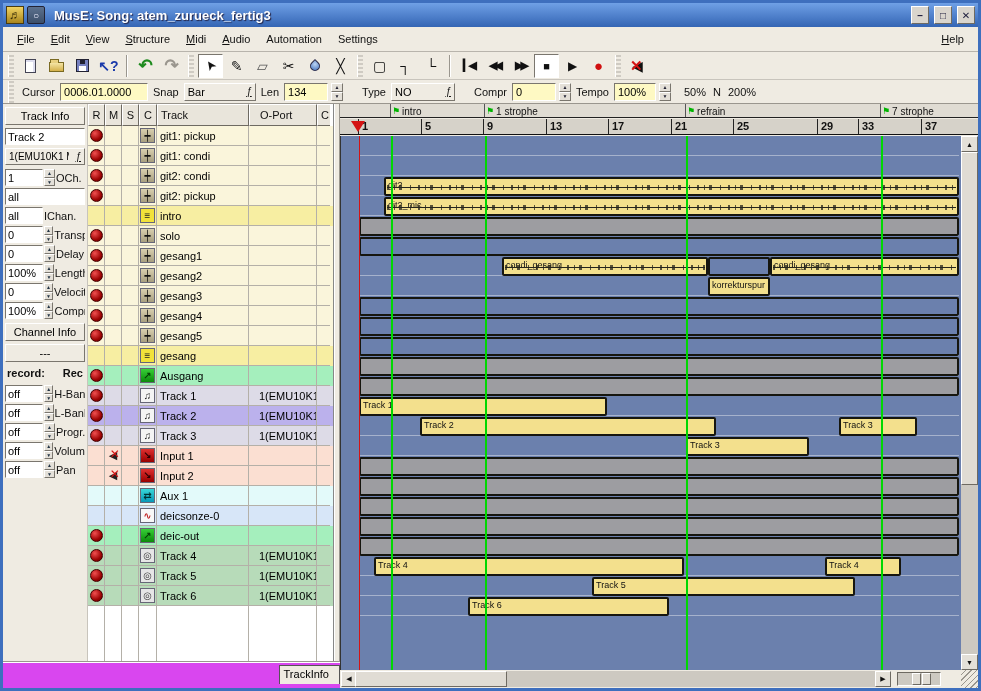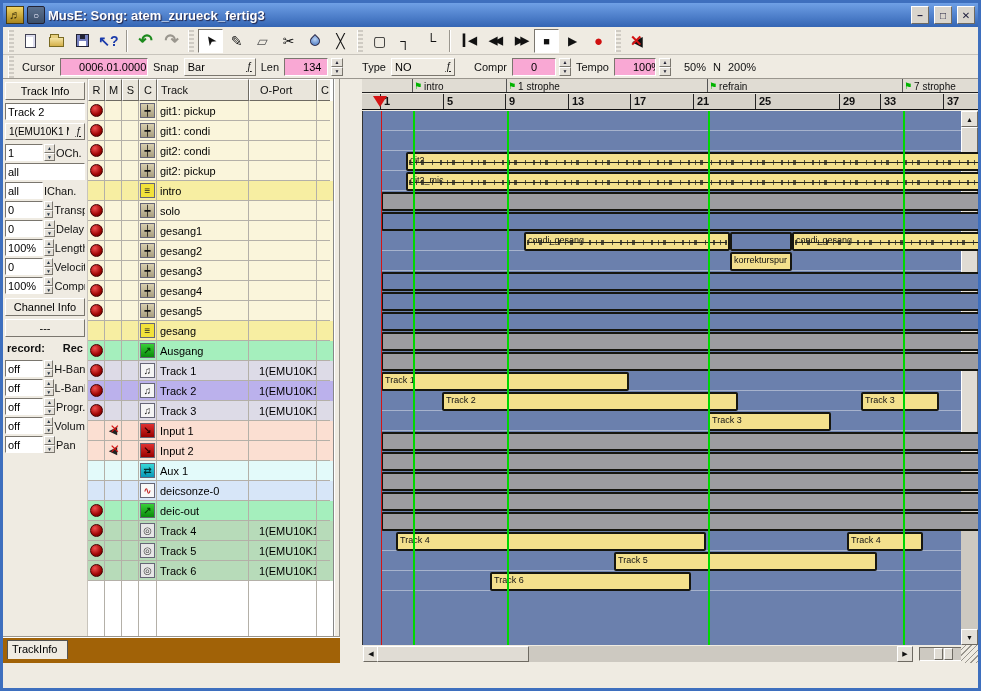--- a/index.html
+++ b/index.html
@@ -3,21 +3,21 @@
 <meta charset="utf-8">
 <style>
 * { box-sizing: border-box; margin: 0; padding: 0; }
 body { font-family: "Liberation Sans", "DejaVu Sans", sans-serif; font-size: 11px; background:#555; }
 #win { position: relative; width: 981px; height: 691px; background:#EFEBE2; border:3px solid #3E6FBE; overflow:hidden; }
 
 
 #titlebar { height:24px; background:linear-gradient(#6FA0E6,#3465B4); display:flex; align-items:center; padding:0 3px; gap:3px; }
 .appicon { width:18px; height:18px; background:linear-gradient(#F2D462,#A8851E); border:1px solid #4a3c10; color:#3a2e08; font-size:12px; display:flex; align-items:center; justify-content:center; }
 .pinicon { width:18px; height:18px; background:linear-gradient(#5c718e,#3c4f6a); border:1px solid #223; color:#eef; font-size:10px; display:flex; align-items:center; justify-content:center; border-radius:2px; }
-#title-text { color:#fff; font-weight:bold; font-size:13px; margin-left:0; flex:1; text-shadow:1px 1px 1px #224; }
+#title-text { color:#fff; font-weight:bold; font-size:13px; margin-left:6px; flex:1; text-shadow:1px 1px 1px #224; }
 .winbtn { width:18px; height:18px; background:#D9D5CD; border:1px solid; border-color:#fff #6e6a62 #6e6a62 #fff; color:#1a1a3a; font-size:10px; font-weight:bold; display:flex; align-items:center; justify-content:center; margin-left:2px; }
 
 
 #menubar { height:25px; background:#EFEBE2; border-bottom:1px solid #b8b4ac; display:flex; align-items:center; padding:0 6px; }
 .menu-item { padding:3px 8px; display:inline-block; color:#111; }
 .accel::first-letter { text-decoration: underline; }
 #menu-help { margin-left:auto; }
 
 
 #toolbar1 { height:28px; background:#EFEBE2; border-bottom:1px solid #c8c4bc; display:flex; align-items:center; padding:0 2px; gap:1px; }
@@ -38,28 +38,28 @@
 .g-tight { letter-spacing:-3px; font-size:11px; font-weight:bold; }
 .g-whats { color:#1a3aaa; font-weight:bold; }
 .sh-page { width:11px; height:14px; background:#fff; border:1px solid #445; box-shadow:inset -2px 2px 0 #dde; }
 .sh-folder { width:15px; height:10px; background:linear-gradient(#f4e4a4,#d4b04a); border:1px solid #7a6a22; position:relative; margin-top:3px; }
 .sh-folder::before { content:""; position:absolute; top:-4px; left:0; width:7px; height:3px; background:#e8d080; border:1px solid #7a6a22; border-bottom:none; }
 .sh-floppy { width:13px; height:13px; background:#7781c0; border:1px solid #223; position:relative; }
 .sh-floppy::before { content:""; position:absolute; bottom:0; left:2px; width:7px; height:5px; background:#fff; }
 .sh-floppy::after { content:""; position:absolute; top:0; left:3px; width:5px; height:4px; background:#223; }
 .sh-drop { width:10px; height:10px; background:radial-gradient(circle at 35% 35%, #bcd4f4, #3a6ab8); border-radius:0 50% 50% 50%; transform:rotate(45deg); border:1px solid #224; }
 .t2label { color:#111; padding:0 2px;text-align:right; }
-.t2field { background:#f9a8d4; border:1px solid; border-color:#7a766e #fff #fff #7a766e; height:18px; display:flex; align-items:center; padding:0 18px; overflow:hidden; white-space:nowrap; }
+.t2field { background:#fef9c3; border:1px solid; border-color:#7a766e #fff #fff #7a766e; height:18px; display:flex; align-items:center; padding:0 3px; overflow:hidden; white-space:nowrap; }
 .t2combo { background:#EFEBE2; border:1px solid; border-color:#fff #7a766e #7a766e #fff; height:18px; display:flex; align-items:center; padding:0 3px; gap:6px; }
 .fnglyph { font-style:italic; text-decoration:underline; font-size:10px; color:#111; }
 .spincol { display:inline-flex; flex-direction:column; width:12px; height:18px; }
 .spincol span { flex:1; background:#E4E0D8; border:1px solid; border-color:#fff #7a766e #7a766e #fff; font-size:5px; line-height:7px; text-align:center; color:#223; }
 
 
-#main { display:flex; height:584px;gap:22px; }
+#main { display:flex; height:584px; }
 #leftcol { width:337px; display:flex; flex-direction:column; }
 #leftrow { display:flex; height:557px; }
 #trackinfo { width:85px; background:#EFEBE2; padding:3px 2px 0 2px; display:flex; flex-direction:column; gap:3px; border-right:1px solid #c8c4bc; }
 .tibtn { height:18px; background:#EFEBE2; border:1px solid; border-color:#fff #7a766e #7a766e #fff; display:flex; align-items:center; justify-content:center; }
 .tifield { height:17px; background:#fff; border:1px solid; border-color:#7a766e #fff #fff #7a766e; padding:0 2px; display:flex; align-items:center; overflow:hidden; white-space:nowrap; }
 .tirow { display:flex; align-items:center; gap:1px; height:19px; }
 .tirow .tifield { width:38px; flex:none; }
 .tirow .wide { flex:1; }
 .tilabel { color:#111; white-space:nowrap; overflow:hidden; }
 .sarr { display:inline-flex; flex-direction:column; width:11px; height:17px; }
@@ -89,21 +89,21 @@
 .i-input{background:linear-gradient(#e03030,#980000); color:#2a0000;}
 .i-aux{background:linear-gradient(#39d8d8,#0898b8); color:#033;}
 .i-synth{background:#f8f8f8; color:#c02020;}
 .i-drum{background:#e6e6e6; color:#444;}
 .mspk { position:relative; color:#222; font-size:11px; }
 .mspk .x { position:absolute; left:1px; top:-2px; color:#D41414; font-weight:bold; font-size:12px; }
 #tl-filler { display:flex; height:55px; background:#fff; }
 #tl-filler .tcell { border-bottom:none; height:100%; background:#fff; }
 
 
-#statusbar { height:27px; background:#a16207; border-top:1px solid #9a968e; box-shadow:inset 0 1px 0 #fff; padding:3px 0 0 4px; }
+#statusbar { height:27px; background:#d946ef; border-top:1px solid #9a968e; box-shadow:inset 0 1px 0 #fff; padding:3px 0 0 4px;text-align:right; }
 #status-tab { display:inline-block; border:1px solid #555; border-bottom:none; padding:2px 10px 4px 4px; background:#EFEBE2; }
 
 
 #splitter { width:6px; background:#EFEBE2; border-left:1px solid #fff; border-right:1px solid #9a968e; }
 #arranger { position:relative; width:638px; height:584px; background:#EFEBE2; }
 #markerlane { position:absolute; left:0; top:0; width:638px; height:14px; background:#E0DCD3; border-bottom:1px solid #222; overflow:hidden; }
 .mflag { position:absolute; top:0; height:14px; display:flex; align-items:center; font-size:10px; color:#111; border-left:1px solid #555; padding-left:1px; white-space:nowrap; }
 .mflag .fl { color:#00B400; font-size:9px; margin-right:2px; }
 #ruler { position:absolute; left:0; top:15px; width:638px; height:16px; background:#D6D2C9; border-bottom:1px solid #111; overflow:hidden; }
 .rnum { position:absolute; top:0; height:16px; border-left:1px solid #222; padding-left:3px; font-weight:bold; font-size:11px; color:#111; line-height:15px; }
@@ -143,20 +143,31 @@
 
   <div id="titlebar">
     <div class="appicon">♬</div>
     <div class="pinicon">○</div>
     <div id="title-text">MusE: Song: atem_zurueck_fertig3</div>
     <div class="winbtn">–</div>
     <div class="winbtn">□</div>
     <div class="winbtn">✕</div>
   </div>
 
+  <div id="menubar">
+    <span class="menu-item accel">File</span>
+    <span class="menu-item accel">Edit</span>
+    <span class="menu-item accel">View</span>
+    <span class="menu-item accel">Structure</span>
+    <span class="menu-item accel">Midi</span>
+    <span class="menu-item accel">Audio</span>
+    <span class="menu-item">Automation</span>
+    <span class="menu-item">Settings</span>
+    <span class="menu-item accel" id="menu-help">Help</span>
+  </div>
 
   <div id="toolbar1">
       <div class="thandle"></div>
       <button class="tbtn">
         <span class="sh-page"></span>
       </button>
       <button class="tbtn">
         <span class="sh-folder"></span>
       </button>
       <button class="tbtn">

